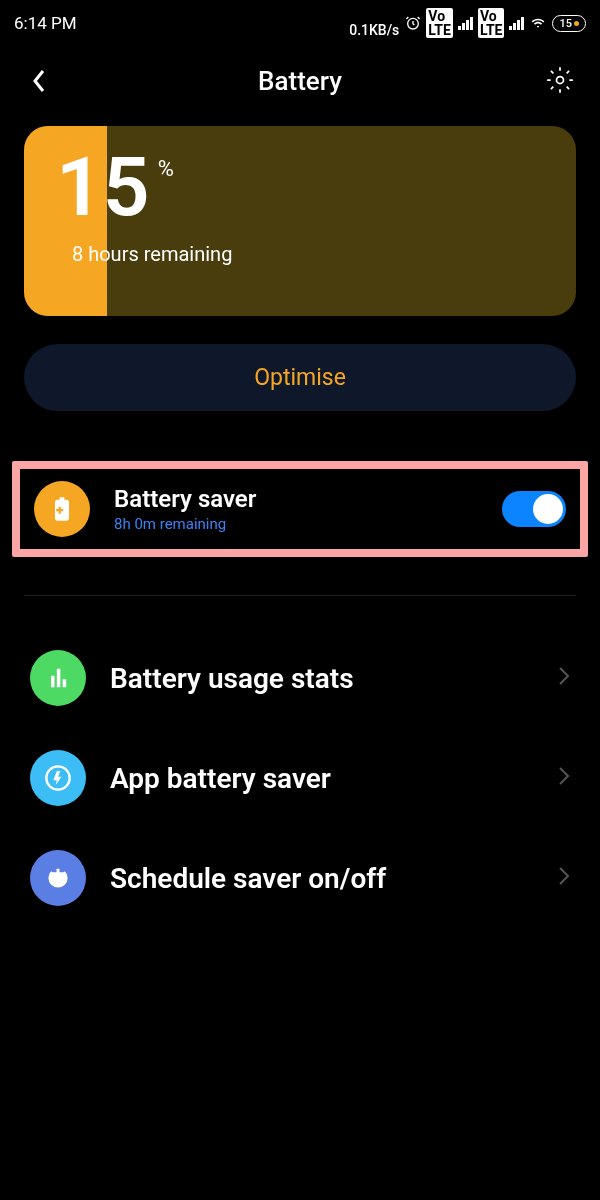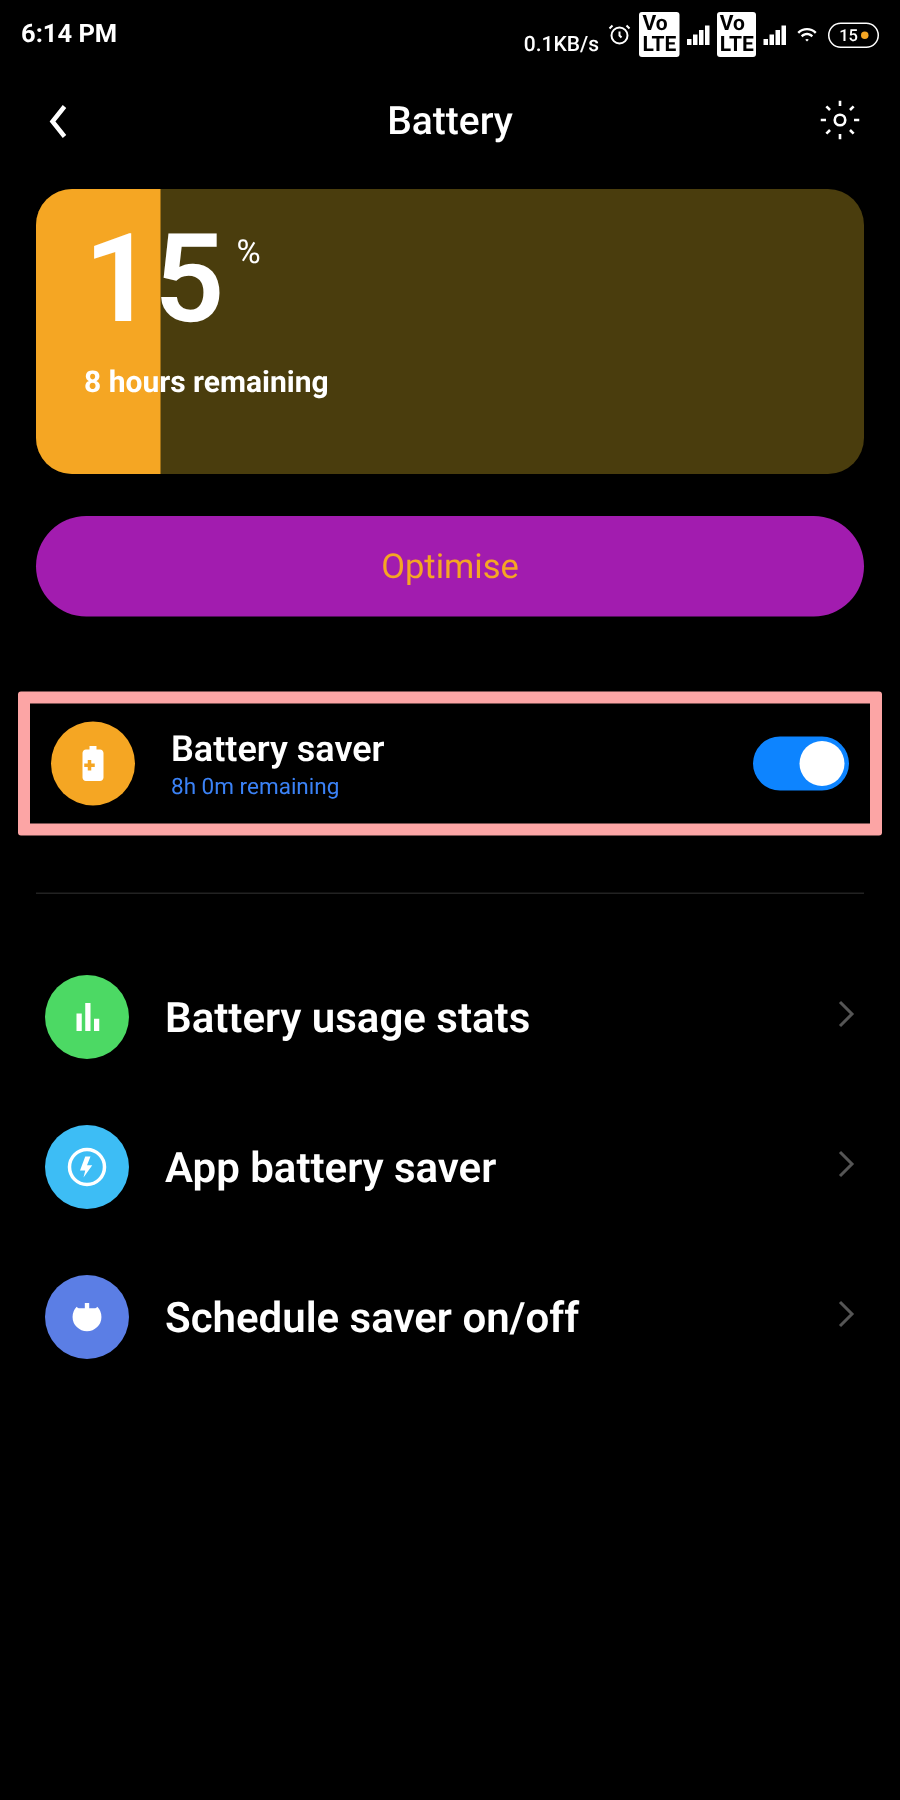--- a/index.html
+++ b/index.html
@@ -17,21 +17,21 @@
     }
     .status-bar {
       display: flex;
       justify-content: space-between;
       align-items: center;
       padding: 8px 14px;
       font-size: 17px;
       font-weight: 500;
     }
     .status-left {
-      font-weight: 700;
+      font-weight: 400;
     }
     .status-right {
       display: flex;
       align-items: flex-end;
       gap: 6px;
       font-size: 14px;
     }
     .status-icons {
       display: flex;
       align-items: center;
@@ -146,24 +146,25 @@
     }
     .percent-sign {
       font-size: 22px;
       font-weight: 400;
       margin-top: 12px;
       margin-left: 8px;
     }
     .battery-remaining {
       font-size: 20px;
       margin-top: 14px;
-      font-weight: 700;
+      font-weight: 400;
+      margin-left: 16px;
     }
     .optimise-btn {
-      background: #a21caf;
+      background: #0f172a;
       color: #f5a623;
       font-size: 23px;
       font-weight: 400;
       text-align: center;
       padding: 20px;
       border-radius: 40px;
       margin-bottom: 50px;
     }
     .highlight-box {
       border: 8px solid #fca5a5;

